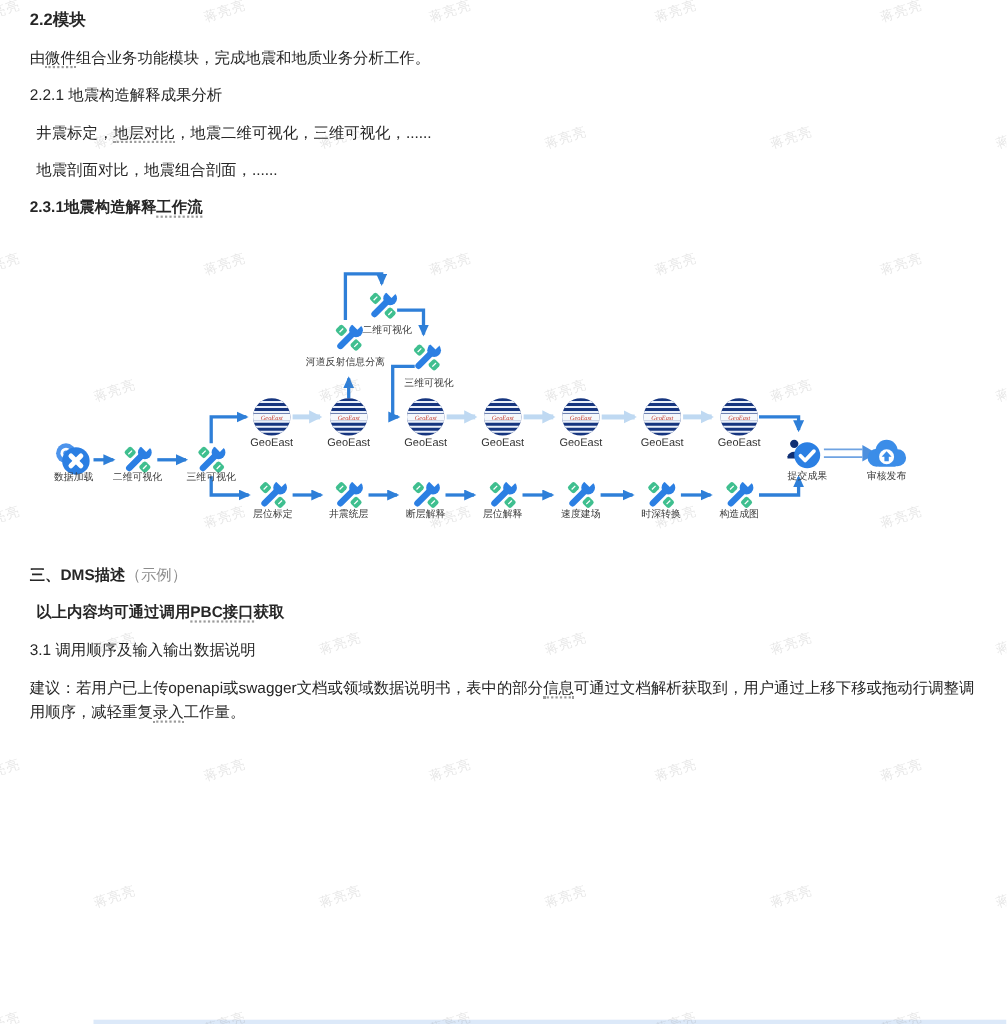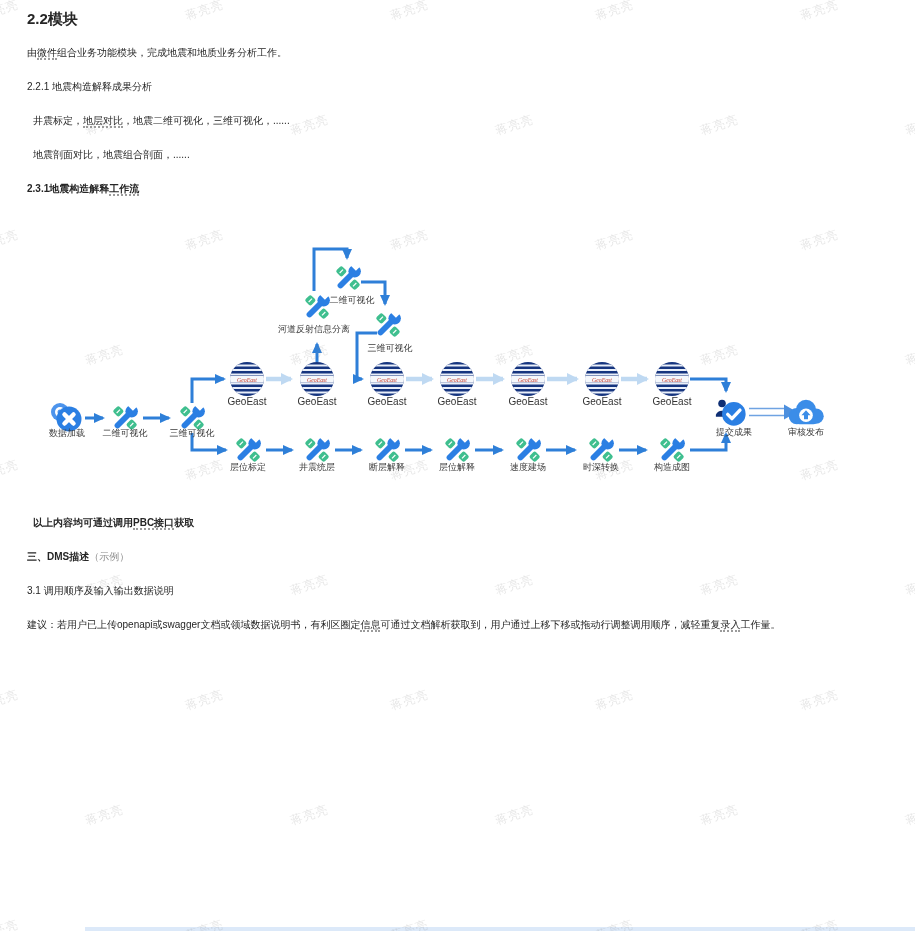--- a/index.html
+++ b/index.html
@@ -1,19 +1,19 @@
 <!DOCTYPE html>
 <html><head>
 <meta charset="utf-8">
 <style>
   html,body{margin:0;padding:0;background:#fff;}
   body{width:915px;height:931px;overflow:hidden;position:relative;
        font-family:"Liberation Sans","DejaVu Sans",sans-serif;color:#262626;}
   .page{position:relative;padding:8px 12px 0 27px;width:860px;}
-  .page p{margin:0 0 13px;line-height:21px;font-size:10px;white-space:pre-wrap;}
+  .page p{margin:0 0 13px;line-height:21px;font-size:14px;white-space:pre-wrap;}
   .page p.b{font-weight:700;}
   .page p.h1{font-size:15px;font-weight:700;}
   .page p.ind{padding-left:6px;}
   .page p.wide{line-height:22px;}
   .dotted{border-bottom:2px dotted #9b9b9b;}
   .light{color:#8c8c8c;font-weight:400;}
   .diagram{position:relative;width:915px;height:300px;margin-left:-27px;}
   .wm-layer{position:absolute;inset:0;pointer-events:none;overflow:hidden;z-index:5;}
   .wm{position:absolute;font-size:12px;color:rgba(140,140,140,.22);transform:rotate(-18deg);
       letter-spacing:1px;white-space:nowrap;}
@@ -269,19 +269,19 @@
         <use href="#subm" x="714" y="183" width="34" height="34"></use>
         <text class="nlabel" x="734" y="223" text-anchor="middle">提交成果</text>
       </g>
       <g>
         <use href="#pub" x="786" y="185" width="40" height="31"></use>
         <text class="nlabel" x="806" y="223" text-anchor="middle">审核发布</text>
       </g>
     </svg>
   </div>
 
+  <p class="b"><span>三、DMS描述</span><span class="light">（示例）</span></p>
   <p class="b ind"><span>以上内容均可通过调用</span><span class="dotted">PBC接口</span><span>获取</span></p>
-  <p class="b"><span>三、DMS描述</span><span class="light">（示例）</span></p>
   <p><span>3.1 调用顺序及输入输出数据说明</span></p>
-  <p class="wide"><span>建议：若用户已上传openapi或swagger文档或领域数据说明书，有利区圈定</span><span class="dotted">信息</span><span>可通过文档解析获取到，用户通过上移下移或拖动行调整调用顺序，减轻重复</span><span class="dotted">录入</span><span>工作量。</span></p>
+  <p class="wide"><span>建议：若用户已上传openapi或swagger文档或领域数据说明书，表中的部分</span><span class="dotted">信息</span><span>可通过文档解析获取到，用户通过上移下移或拖动行调整调用顺序，减轻重复</span><span class="dotted">录入</span><span>工作量。</span></p>
 </div>
 
 <div class="bottom-strip"></div>
 
 </body></html>

